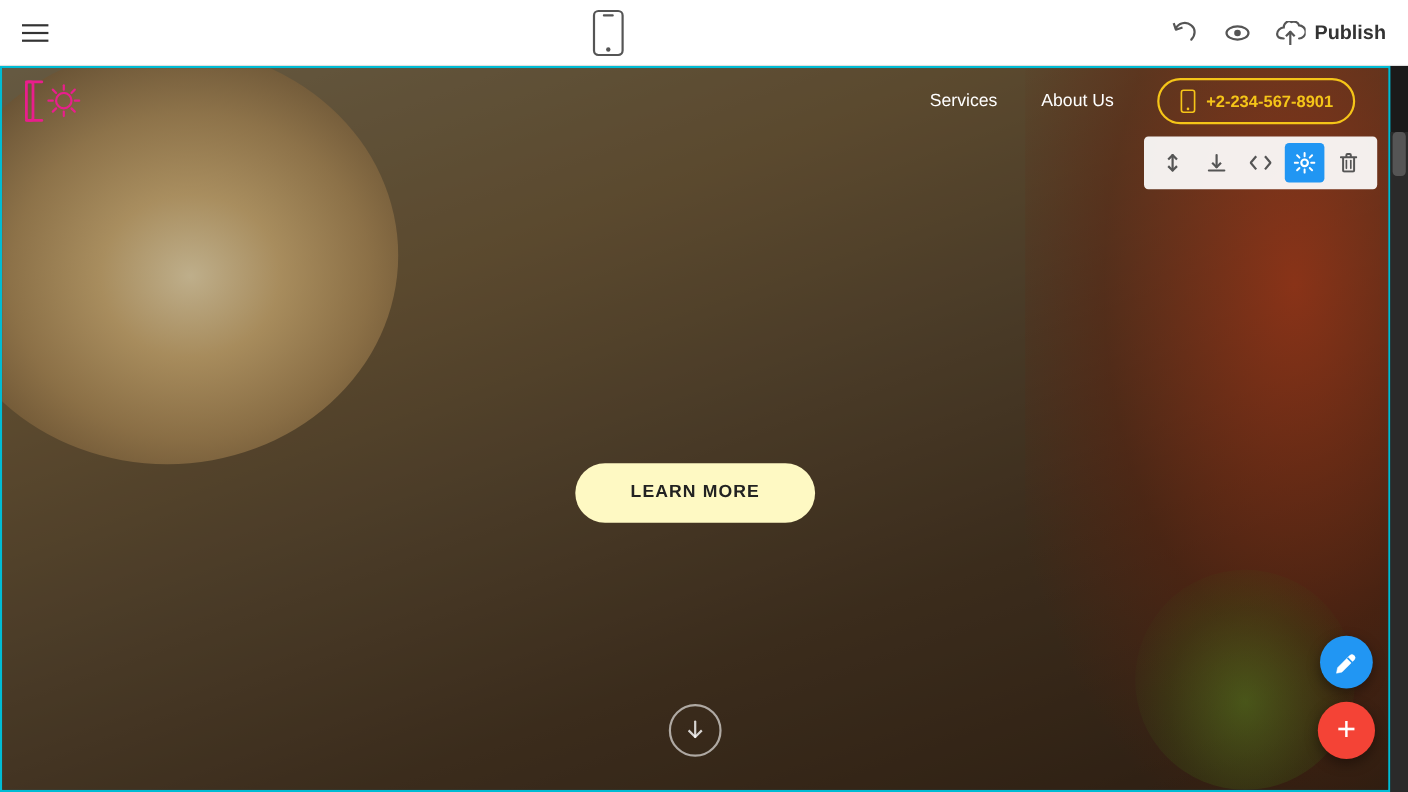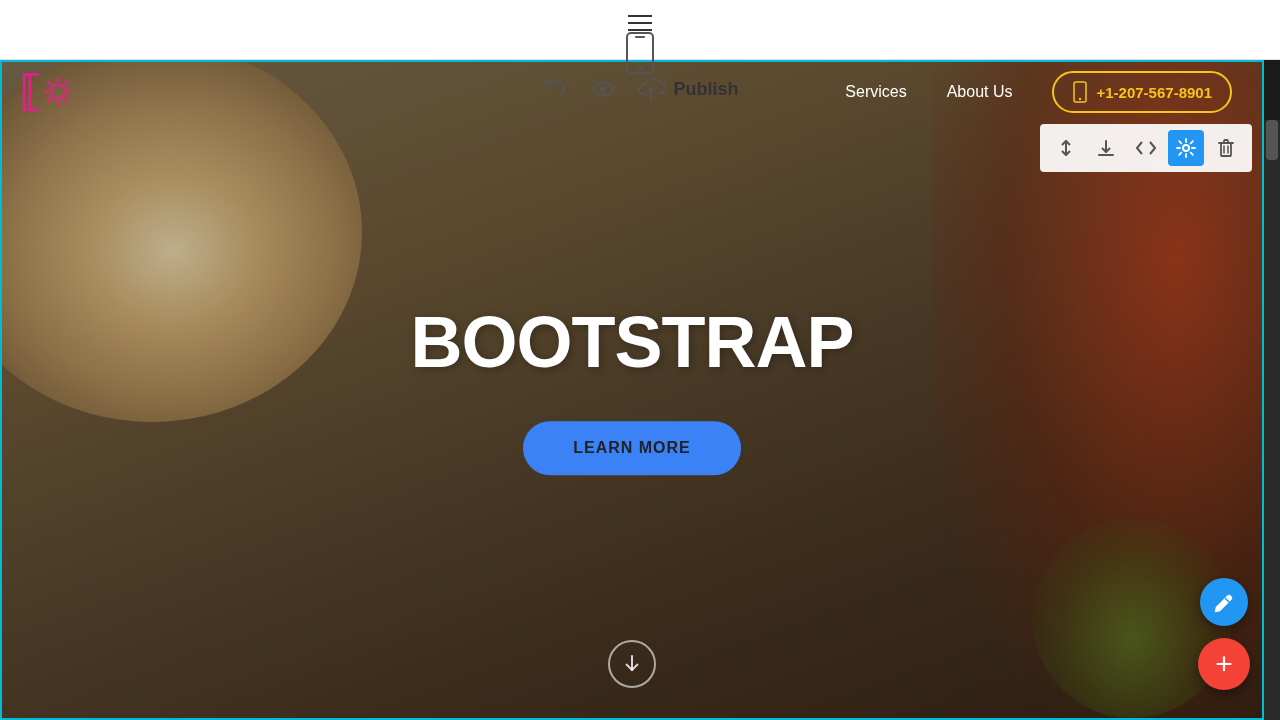--- a/index.html
+++ b/index.html
@@ -7,24 +7,23 @@
 
     
     .toolbar {
       position: absolute;
       top: 0; left: 0; right: 0;
       height: 60px;
       background: #fff;
       display: flex;
       align-items: center;
       justify-content: space-between;
-      padding: 15px 20px;
+      padding: 0 20px;
       z-index: 100;
       border-bottom: 1px solid #e0e0e0;
-      flex-direction: column;
     }
     .toolbar-left { display: flex; align-items: center; gap: 16px; }
     .toolbar-center { display: flex; align-items: center; }
     .toolbar-right { display: flex; align-items: center; gap: 20px; }
 
     .hamburger-icon {
       display: flex; flex-direction: column; gap: 5px; cursor: pointer;
     }
     .hamburger-icon span {
       display: block; width: 24px; height: 2px; background: #333;
@@ -155,21 +154,21 @@
     }
 
     .hero-buttons {
       display: flex;
       align-items: center;
       justify-content: center;
       gap: 24px;
     }
 
     .btn-learn-more {
-      background: #3b82f6;
+      background: #fef9c3;
       color: #222;
       border: none;
       border-radius: 40px;
       padding: 18px 50px;
       font-size: 16px;
       font-weight: 700;
       letter-spacing: 1px;
       cursor: pointer;
       text-transform: uppercase;
     }
@@ -346,21 +345,21 @@
       </div>
 
       <div class="site-nav-links">
         <span class="site-nav-link">Services</span>
         <span class="site-nav-link">About Us</span>
         <div class="phone-nav-btn">
           <svg width="16" height="22" viewBox="0 0 16 22" fill="none">
             <rect x="2" y="1" width="12" height="20" rx="2" ry="2" stroke="#f5c518" stroke-width="1.5" fill="none"></rect>
             <circle cx="8" cy="18" r="1.2" fill="#f5c518"></circle>
           </svg>
-          <span>+1-207-567-8901</span>
+          <span>+2-234-567-8901</span>
         </div>
       </div>
     </div>
 
     <div class="section-toolbar">
       <div class="section-tool-btn">
         <svg width="18" height="18" viewBox="0 0 18 18" fill="none">
           <line x1="9" y1="2" x2="9" y2="16" stroke="#555" stroke-width="2" stroke-linecap="round"></line>
           <polyline points="5,6 9,2 13,6" fill="none" stroke="#555" stroke-width="2" stroke-linejoin="round"></polyline>
           <polyline points="5,12 9,16 13,12" fill="none" stroke="#555" stroke-width="2" stroke-linejoin="round"></polyline>
@@ -391,21 +390,21 @@
           <path d="M3 4 L3 16 Q3 17 4 17 L12 17 Q13 17 13 16 L13 4" fill="none" stroke="#555" stroke-width="1.8"></path>
           <path d="M6 4 L6 2 Q6 1 7 1 L9 1 Q10 1 10 2 L10 4" fill="none" stroke="#555" stroke-width="1.8"></path>
           <line x1="6" y1="7" x2="6" y2="14" stroke="#555" stroke-width="1.5" stroke-linecap="round"></line>
           <line x1="10" y1="7" x2="10" y2="14" stroke="#555" stroke-width="1.5" stroke-linecap="round"></line>
         </svg>
       </div>
     </div>
 
     <div class="hero-content">
       <h1 class="hero-title">
-        <span>BOOTSTRAP</span><br>
+        <br>
       </h1>
       <div class="hero-buttons">
         <button class="btn-learn-more">LEARN MORE</button>
       </div>
     </div>
 
     <div class="scroll-down">
       <svg width="20" height="20" viewBox="0 0 20 20" fill="none">
         <line x1="10" y1="2" x2="10" y2="16" stroke="rgba(255,255,255,0.8)" stroke-width="2" stroke-linecap="round"></line>
         <polyline points="4,10 10,16 16,10" fill="none" stroke="rgba(255,255,255,0.8)" stroke-width="2" stroke-linejoin="round"></polyline>

